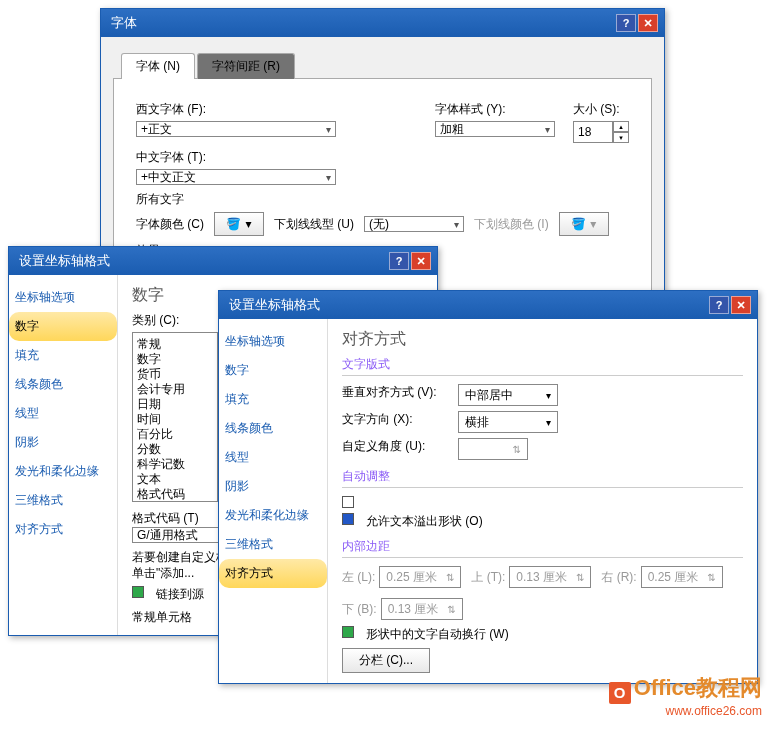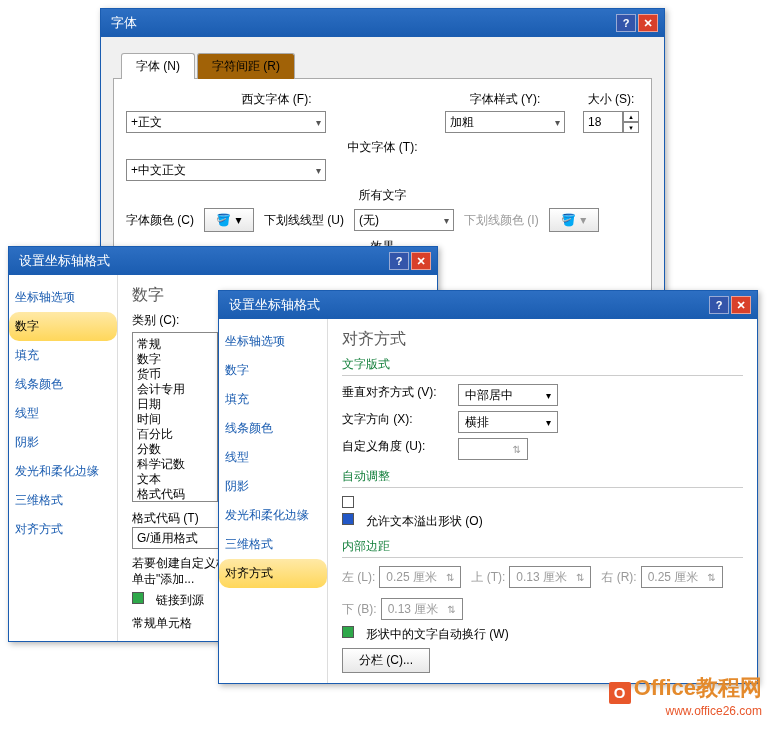--- a/index.html
+++ b/index.html
@@ -6,26 +6,26 @@
     body { width: 780px; height: 730px; background: #fff; position: relative; overflow: hidden; font-size: 12px; }
     .dialog { position: absolute; background: #fff; border: 1px solid #1a5cb0; box-shadow: 2px 2px 6px rgba(0,0,0,0.3); }
     .titlebar { background: linear-gradient(#2d6fc3, #1a5cb0); color: #fff; height: 28px; display: flex; align-items: center; padding: 0 6px 0 10px; font-size: 13px; }
     .titlebar .title-text { flex: 1; }
     .titlebar .tb-btn { width: 20px; height: 18px; margin-left: 2px; display: flex; align-items: center; justify-content: center; font-size: 11px; font-weight: bold; border: 1px solid rgba(255,255,255,0.5); }
     .tb-help { background: #35a; color: #fff; }
     .tb-close { background: #d9402a; color: #fff; }
     .dlg-body { padding: 8px 12px; background: #f0f0f0; }
     .tabs { display: flex; padding: 8px 0 0 8px; }
     .tab { padding: 4px 14px; border: 1px solid #aaa; border-bottom: none; background: #fff; margin-right: 2px; border-radius: 3px 3px 0 0; font-size: 12px; }
-    .tab.inactive { background: #a16207; }
-    .tab-panel { border: 1px solid #aaa; background: #fff; padding: 12px; margin-top: -1px; text-align: center; }
+    .tab.inactive { background: #737373; }
+    .tab-panel { border: 1px solid #aaa; background: #fff; padding: 22px; margin-top: -1px; }
     .row { display: flex; gap: 18px; margin-bottom: 6px; }
     .col { display: flex; flex-direction: column; gap: 3px; }
     label.lbl { font-size: 12px; color: #000; }
-    .combo, .input { display: flex; align-items: center; border: 1px solid #888; background: #fff; height: 22px; padding: 0 4px; font-size: 12px; }
+    .combo, .input { display: flex; align-items: center; border: 1px solid #888; background: #fff; height: 16px; padding: 0 4px; font-size: 12px; }
     .combo .caret { margin-left: auto; font-size: 10px; color: #555; }
     .spinner { display: flex; }
     .spinner .spin-input { border: 1px solid #888; width: 40px; height: 22px; padding: 0 4px; display: flex; align-items: center; }
     .spinner .spin-arrows { display: flex; flex-direction: column; }
     .spinner .spin-arrows span { width: 16px; height: 11px; border: 1px solid #888; font-size: 7px; display: flex; align-items: center; justify-content: center; }
     .section-label { font-size: 12px; margin: 6px 0 4px; }
     .fontcolor-btn { width: 50px; height: 24px; border: 1px solid #888; display: flex; align-items: center; justify-content: center; background: linear-gradient(#fff,#e8e8e8); }
     .disabled { color: #999; }
     .checkbox { width: 12px; height: 12px; border: 1px solid #888; display: inline-block; vertical-align: middle; margin-right: 4px; }
     
@@ -37,21 +37,21 @@
     .content { flex: 1; padding: 10px 14px; border-left: 1px solid #ddd; }
     .content h2 { font-size: 16px; color: #5c5c5c; font-weight: normal; margin-bottom: 6px; }
     .groupline { border-top: 1px solid #ccc; margin: 2px 0 8px; }
     .field-row { display: flex; align-items: flex-start; gap: 6px; margin: 5px 0; font-size: 12px; }
     .field-row .lbl2 { width: 110px; }
     .combo2 { border: 1px solid #888; height: 22px; display: flex; align-items: center; padding: 0 6px; min-width: 100px; background: #fff; }
     .combo2 .caret { margin-left: auto; font-size: 10px; }
     .sq { width: 12px; height: 12px; display: inline-block; margin-right: 6px; border: 1px solid #555; }
     .sq.blue { background: #2257c6; }
     .sq.green { background: #2fa84a; }
-    .group-title { font-size: 12px; color: #15803d; }
+    .group-title { font-size: 12px; color: #8b5cf6; }
     .inner-margins { display: flex; gap: 10px; flex-wrap: wrap; margin: 6px 0; }
     .margin-field { display: flex; align-items: center; gap: 4px; }
     .margin-field .combo2 { min-width: 82px; }
     .link-btn { display: inline-block; padding: 3px 16px; border: 1px solid #888; background: linear-gradient(#fff,#e8e8e8); font-size: 12px; }
     .d2-listpanel { border: 1px solid #888; background: #fff; padding: 4px; height: 170px; overflow: hidden; width: 86px; font-size: 12px; line-height: 15px; }
     .watermark { position: absolute; right: 18px; bottom: 12px; text-align: right; font-family: Arial, sans-serif; }
     .watermark .l1 { color: #e48a2c; font-size: 22px; font-weight: bold; }
     .watermark .o-icon { display:inline-block; width:22px; height:22px; background:#e8572b; color:#fff; font-weight:bold; font-size:15px; line-height:22px; text-align:center; border-radius:2px; margin-right:3px; vertical-align: -3px;}
     .watermark .l2 { color: #e8572b; font-size: 12px; }
     .format-code { font-size: 12px; margin-top: 8px; }

